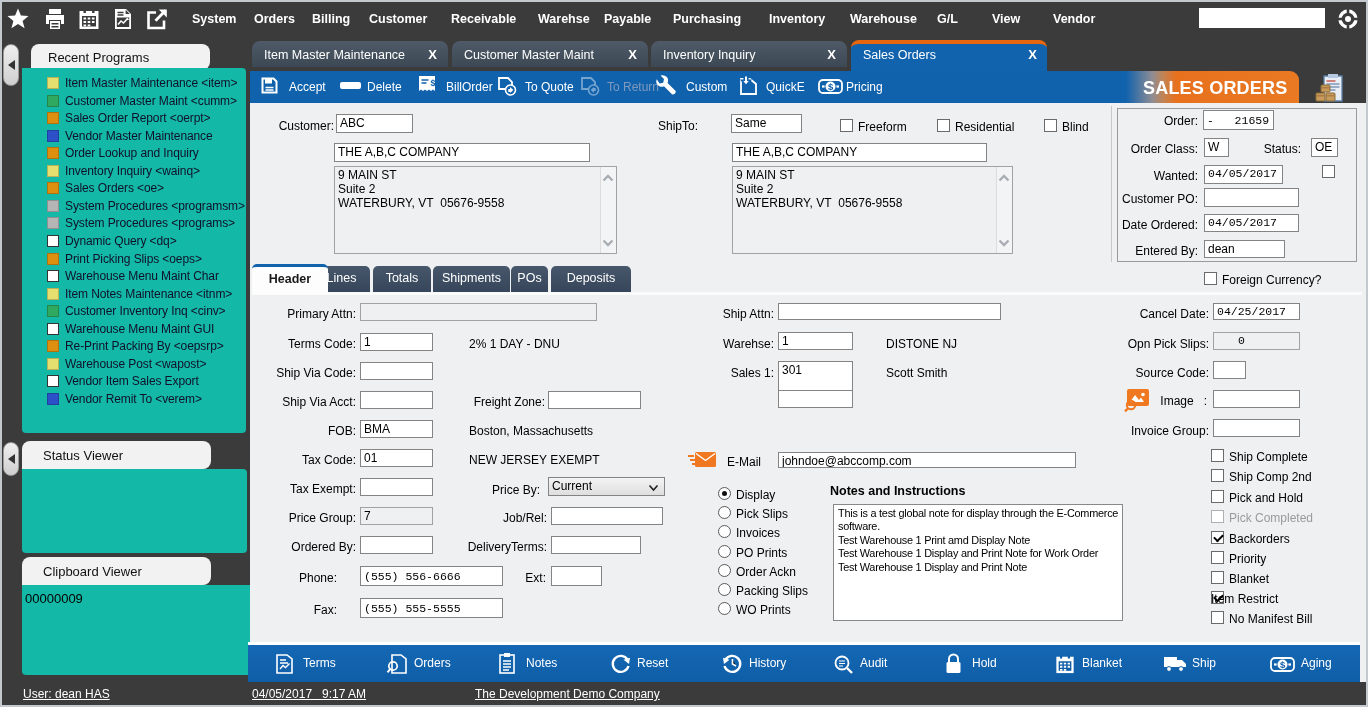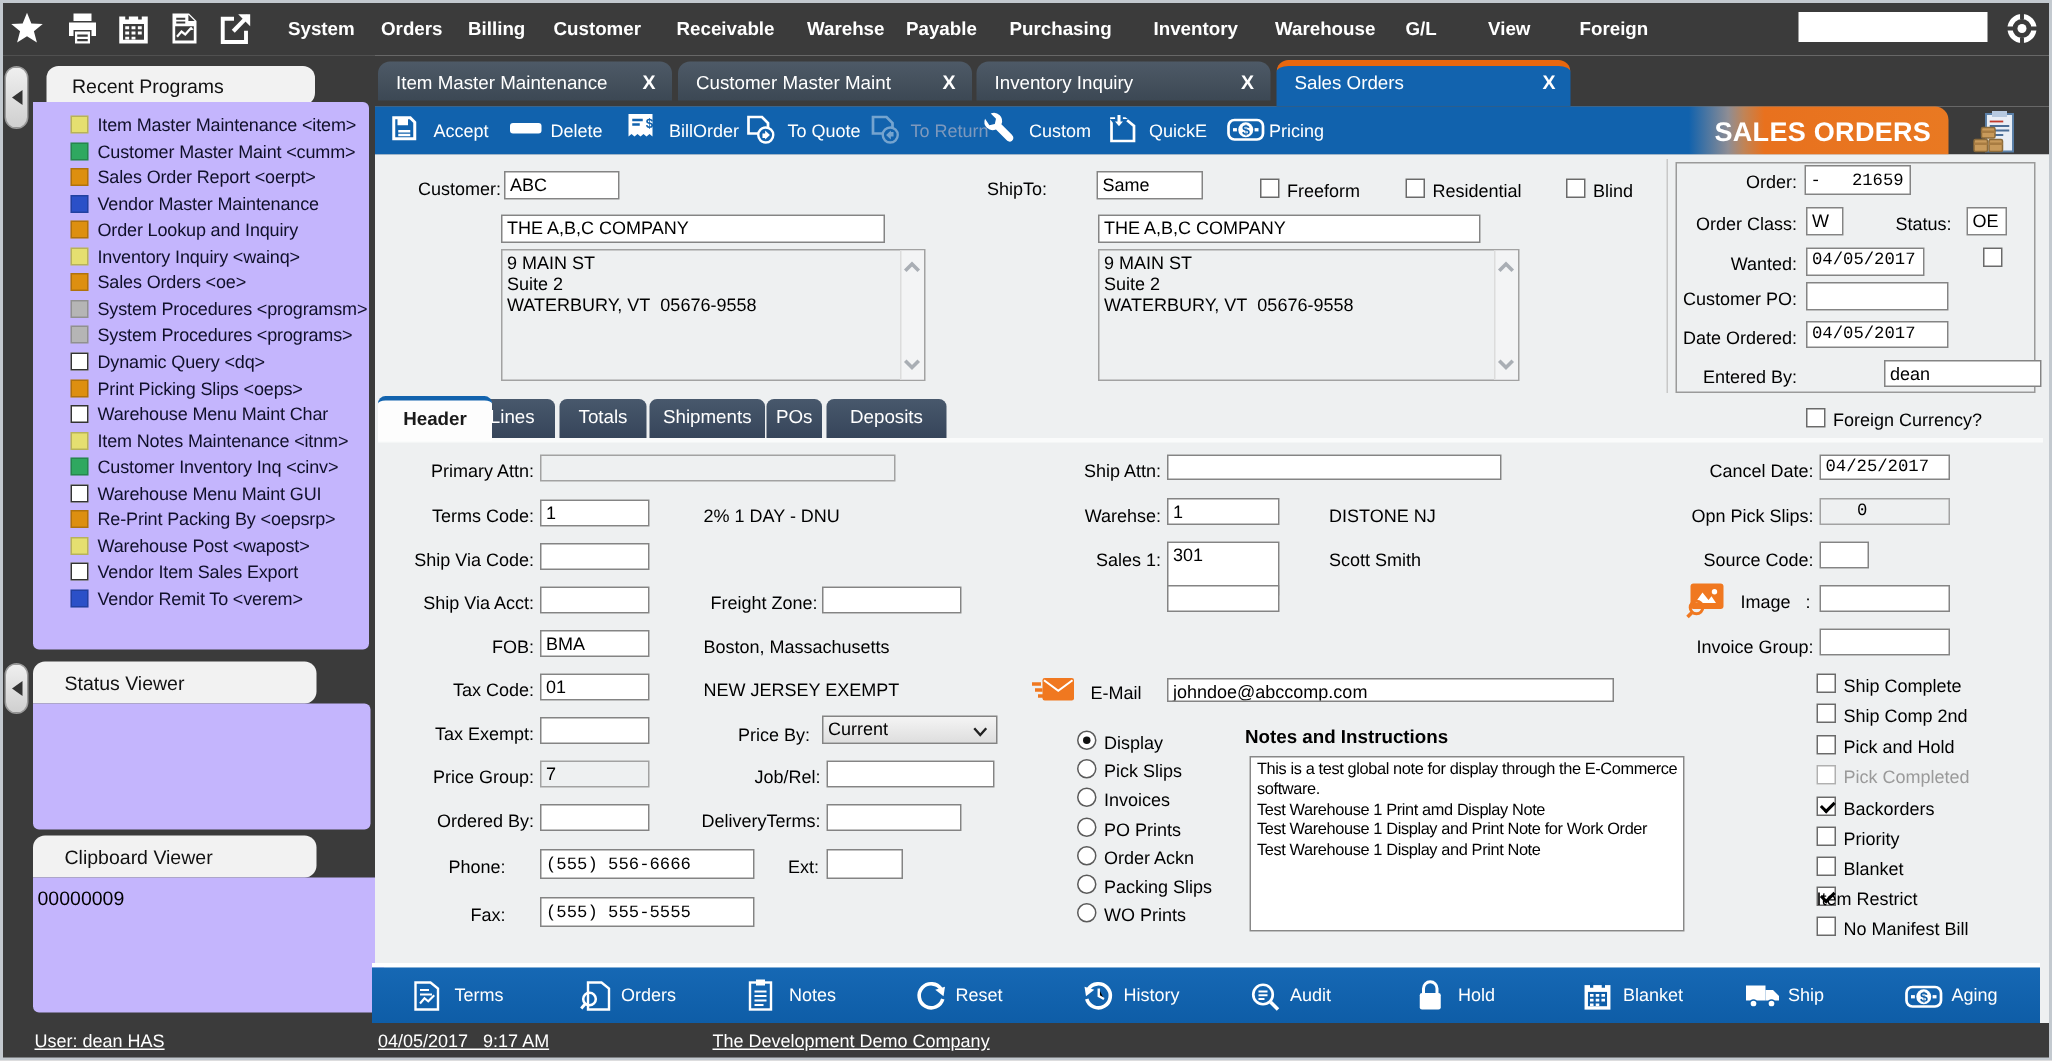--- a/index.html
+++ b/index.html
@@ -19,21 +19,21 @@
 #toolrow{position:absolute;left:0;top:71px;width:1368px;height:32px;background:#3b3b3b}
 #toolbar{position:absolute;left:250px;top:0;width:1049px;height:32px;border-radius:0 9px 0 0;
  background:linear-gradient(90deg,#1162ad 0%,#1162ad 83.5%,#8e8d94 86%,#c08457 87%,#e8711e 88.3%,#e97922 100%)}
 .tlab{position:absolute;top:9px;color:#fff;font-size:12px;white-space:nowrap}
 #salesorders{position:absolute;left:893px;top:7px;width:140px;color:#fff;font-size:18px;font-weight:bold;letter-spacing:.2px;white-space:nowrap}
 
 #sidebar{position:absolute;left:0;top:37px;width:250px;height:645px;background:#3b3b3b}
 .pillbtn{position:absolute;background:linear-gradient(#efefef,#cfcfcf);border:1px solid #9a9a9a;border-radius:8px}
 .pillbtn::after{content:"";position:absolute;left:4px;top:50%;margin-top:-5px;border-right:7px solid #333;border-top:5px solid transparent;border-bottom:5px solid transparent}
 .panelhead{position:absolute;background:#f2f2f2;border-radius:8px 8px 8px 0;font-size:13px;color:#111}
-.panelbody{position:absolute;background:#c4b5fd;border-radius:0 4px 4px 4px}
+.panelbody{position:absolute;background:#14b8a6;border-radius:0 4px 4px 4px}
 .rp-item{position:absolute;left:25px;font-size:12px;letter-spacing:-.1px;color:#10102a;white-space:nowrap}
 .sq{display:inline-block;width:12px;height:12px;margin-right:6px;vertical-align:-2px;border:1px solid rgba(0,0,0,.25)}
 
 #main{position:absolute;left:250px;top:103px;width:1116px;height:539px;background:#eef0f1}
 .l{position:absolute;font-size:12px;color:#000;white-space:nowrap}
 .lr{position:absolute;font-size:12px;color:#000;white-space:nowrap;text-align:right}
 .in{position:absolute;background:#fff;border:1px solid #848484;font-size:12px;color:#000;padding:1px 3px;overflow:hidden;white-space:nowrap}
 .in.d{background:#eef0f1;border-color:#a2a2a2}
 .mono{font-family:"Liberation Mono",monospace;font-size:11.5px}
 .cb{position:absolute;width:13px;height:13px;background:#fff;border:1px solid #6a6a6a}
@@ -86,21 +86,21 @@
 <div class="mi" style="left:312px">Billing</div>
 <div class="mi" style="left:369px">Customer</div>
 <div class="mi" style="left:451px">Receivable</div>
 <div class="mi" style="left:538px">Warehse</div>
 <div class="mi" style="left:604px">Payable</div>
 <div class="mi" style="left:673px">Purchasing</div>
 <div class="mi" style="left:769px">Inventory</div>
 <div class="mi" style="left:850px">Warehouse</div>
 <div class="mi" style="left:937px">G/L</div>
 <div class="mi" style="left:992px">View</div>
-<div class="mi" style="left:1053px">Foreign</div>
+<div class="mi" style="left:1053px">Vendor</div>
 <div class="abs" style="left:1199px;top:8px;width:126px;height:20px;background:#fff"></div>
 <svg style="left:1336px;top:7px" width="24" height="24" viewBox="0 0 24 24">
         <circle cx="12" cy="12" r="8" fill="none" stroke="#fff" stroke-width="3.4"></circle>
         <circle cx="12" cy="12" r="3" fill="#fff"></circle>
         <path stroke="#3b3b3b" stroke-width="2.6" d="M12 1v5M12 18v5M1 12h5M18 12h5"></path>
       </svg>
 </div>
 <div id="tabrow"></div>
 <div class="wtab" style="left:252px;width:196px">
       <span class="tt">Item Master Maintenance</span>
@@ -257,21 +257,21 @@
 <div class="lr" style="right:67px;top:142px">Status:</div>
 <div class="in" style="left:1311px;top:138px;width:27px;height:19px">OE</div>
 <div class="lr" style="right:170px;top:169px">Wanted:</div>
 <div class="in mono" style="left:1204px;top:165px;width:79px;height:19px">04/05/2017</div>
 <div class="cb" style="left:1322px;top:165px"></div>
 <div class="lr" style="right:170px;top:192px">Customer PO:</div>
 <div class="in" style="left:1204px;top:188px;width:95px;height:19px"></div>
 <div class="lr" style="right:170px;top:218px">Date Ordered:</div>
 <div class="in mono" style="left:1204px;top:214px;width:95px;height:18px">04/05/2017</div>
 <div class="lr" style="right:170px;top:244px">Entered By:</div>
-<div class="in" style="left:1256px;top:240px;width:105px;height:18px">dean</div>
+<div class="in" style="left:1204px;top:240px;width:81px;height:18px">dean</div>
 <div class="cb" style="left:1204px;top:272px"></div>
     <div class="l" style="left:1222px;top:273px">Foreign Currency?</div>
 
 <div class="abs" style="left:252px;top:292px;width:1110px;height:3px;background:#fafbfb;z-index:1"></div>
 <div class="ftab act" style="left:252px;width:76px">Header</div>
 <div class="ftab" style="left:313px;width:57px">Lines</div>
 <div class="ftab" style="left:373px;width:58px">Totals</div>
 <div class="ftab" style="left:433px;width:77px">Shipments</div>
 <div class="ftab" style="left:511px;width:37px">POs</div>
 <div class="ftab" style="left:551px;width:80px">Deposits</div>

